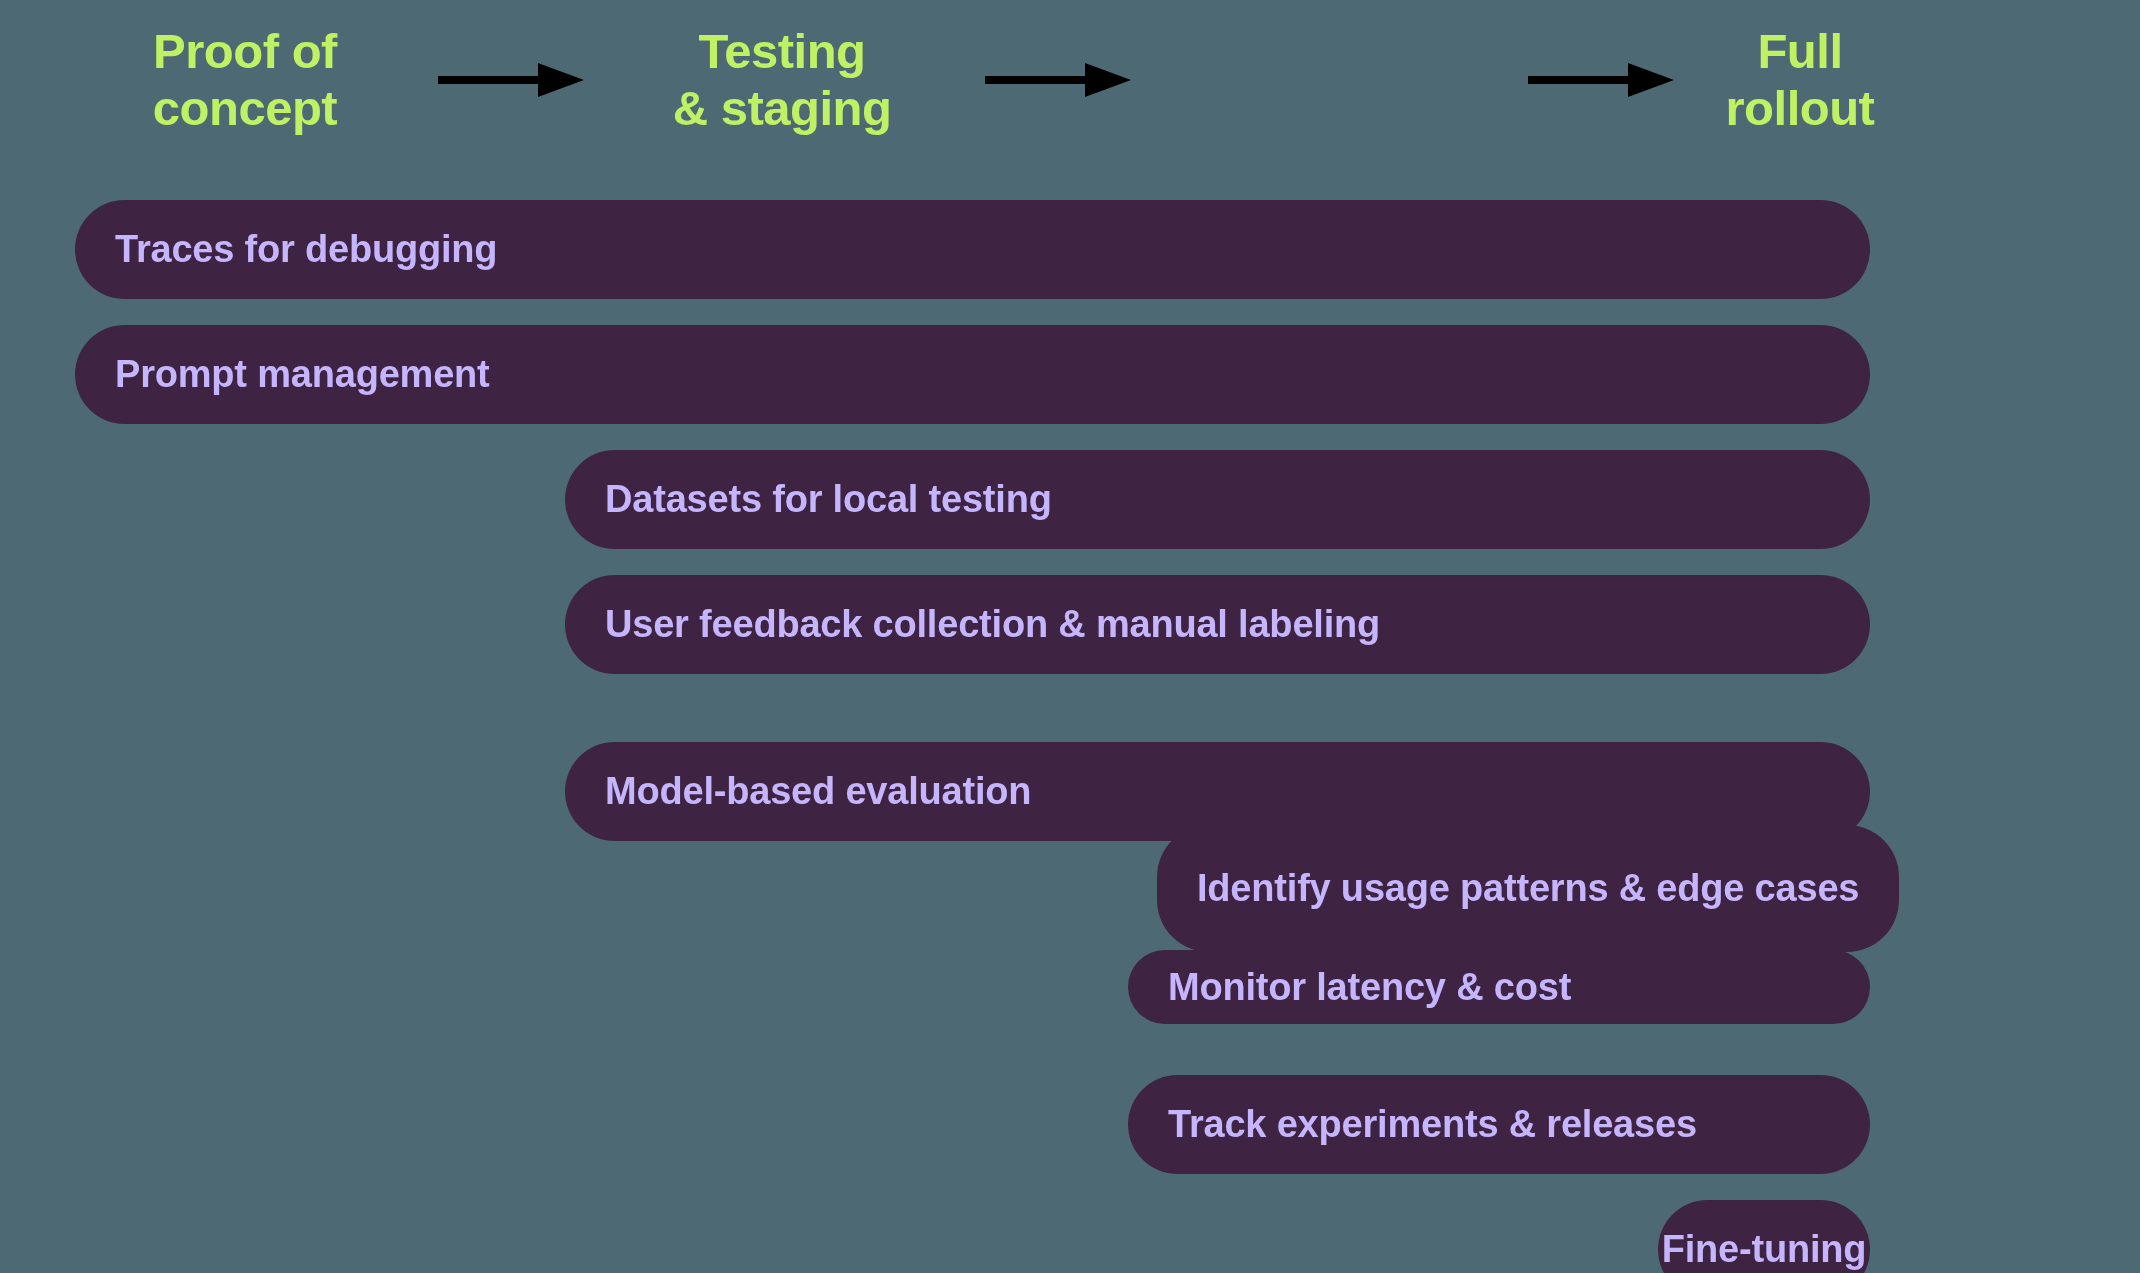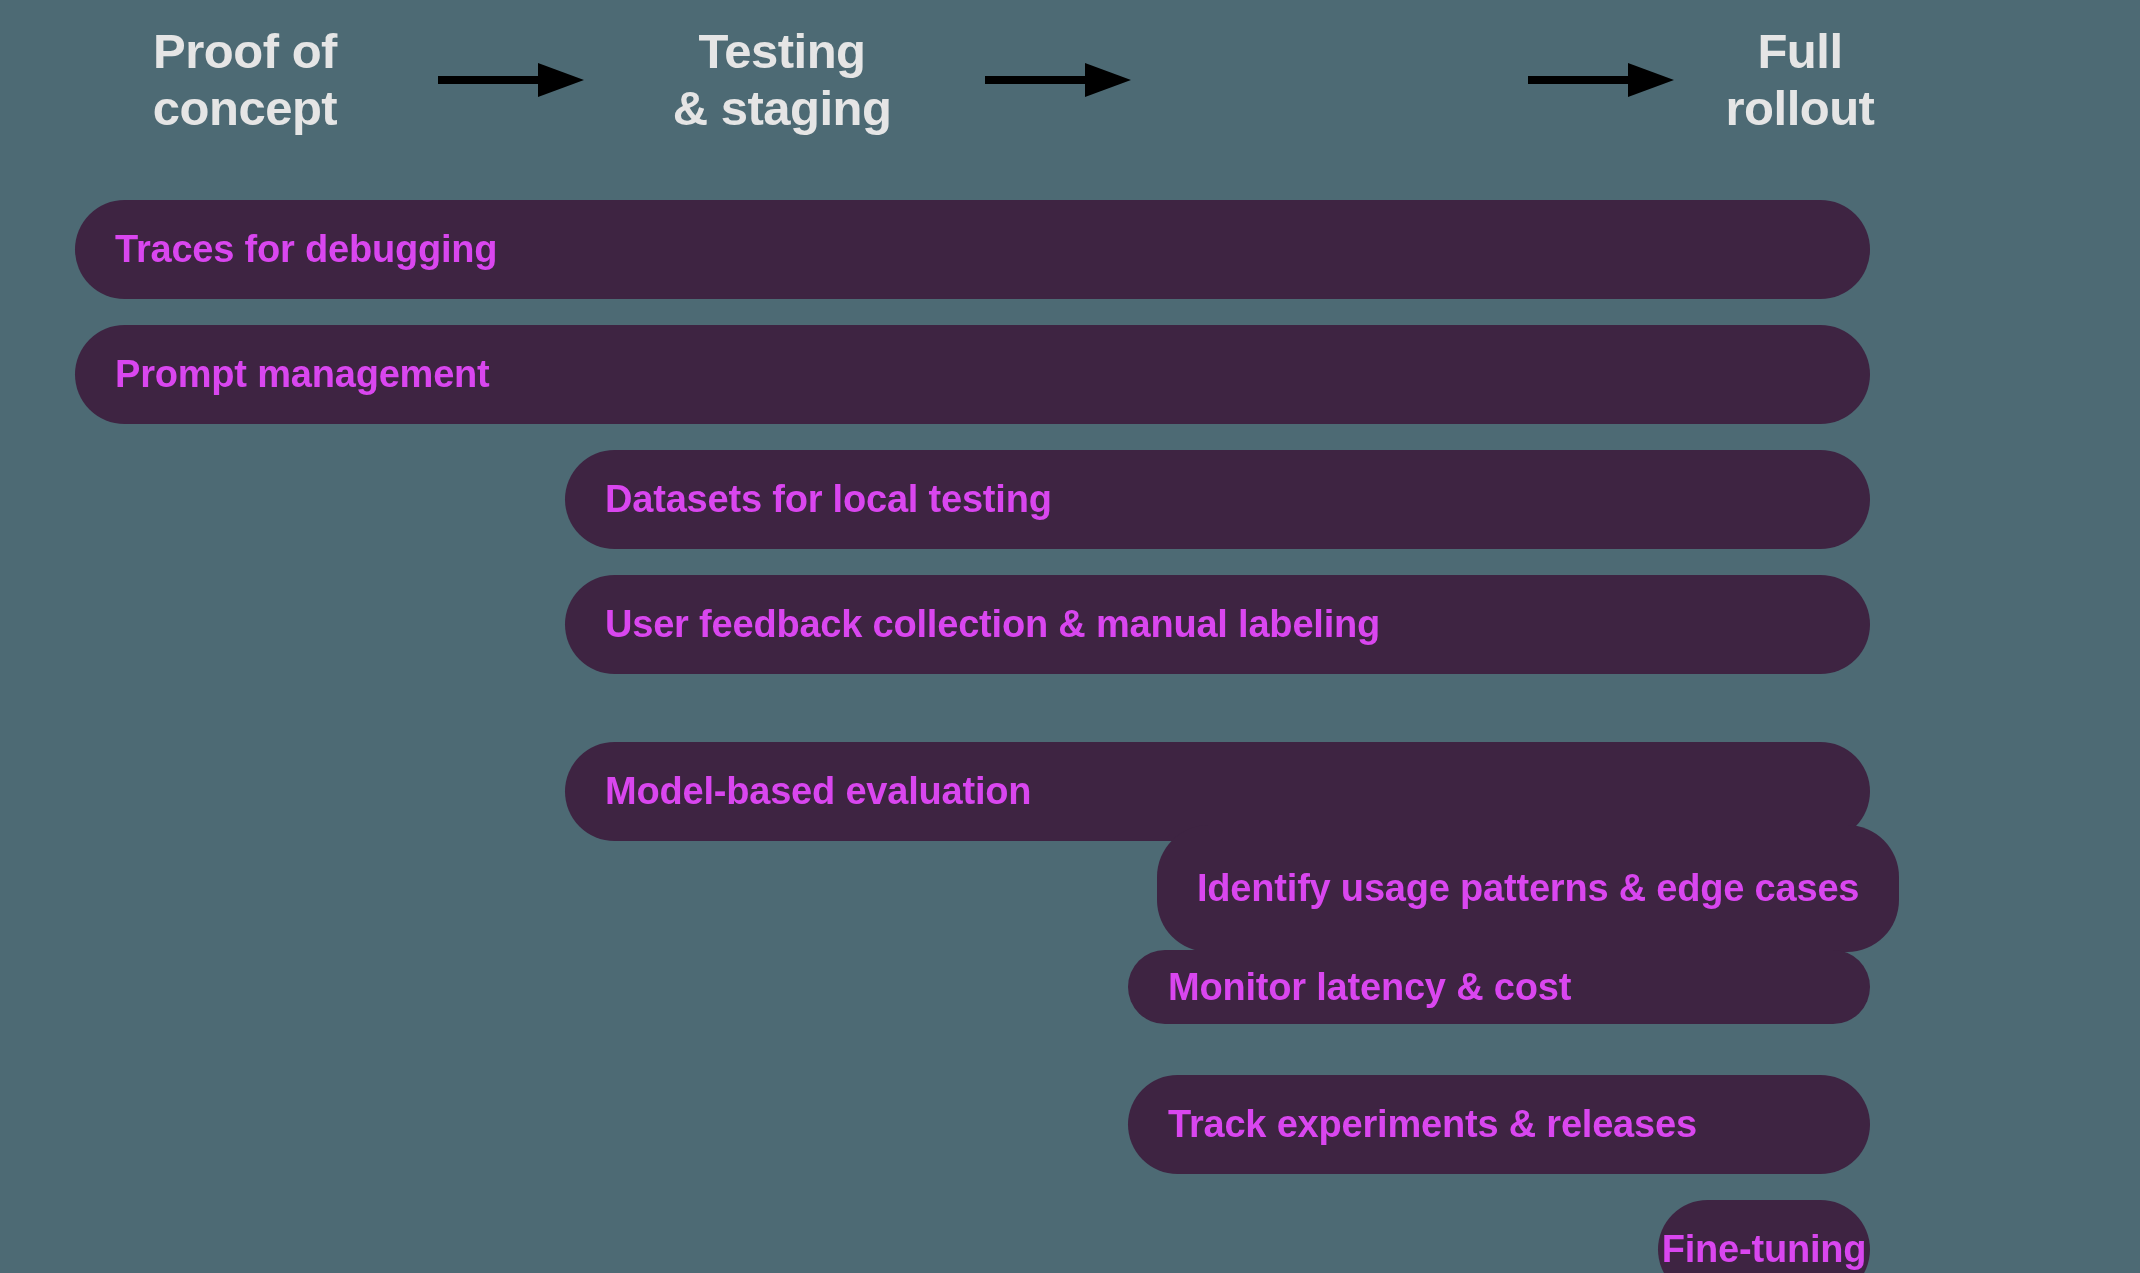--- a/index.html
+++ b/index.html
@@ -29,21 +29,21 @@
   }
   .phase {
     position: absolute;
     top: 0;
     width: 300px;
     height: 132px;
     display: flex;
     flex-direction: column;
     align-items: center;
     justify-content: center;
-    color: #e5e5e5;
+    color: #bef264;
     font-size: 49px;
     font-weight: bold;
     line-height: 1.16;
     letter-spacing: -0.5px;
     text-align: center;
     white-space: pre-line;
   }
   .phase-0 { left: 95px; }
   .phase-1 { left: 632px; }
   .phase-2 { left: 1170px; }
@@ -65,21 +65,21 @@
   .bar {
     position: absolute;
     height: 99px;
     background: #3e2442;
     border-radius: 52px;
     display: flex;
     align-items: center;
     box-sizing: border-box;
   }
   .bar-label {
-    color: #d946ef;
+    color: #c4b5fd;
     font-size: 38px;
     font-weight: bold;
     letter-spacing: -0.2px;
     white-space: nowrap;
   }
   .bar.align-left  { justify-content: flex-start; padding-left: 40px; }
   .bar.align-center{ justify-content: center; }
 </style>
 </head>
 <body>

